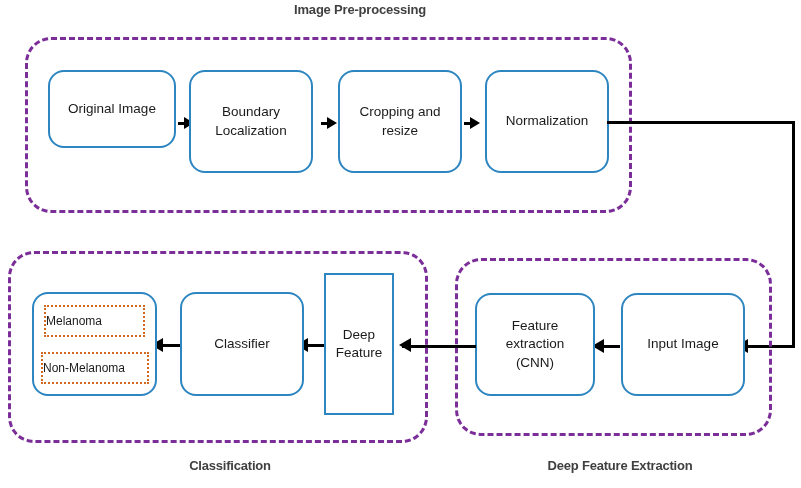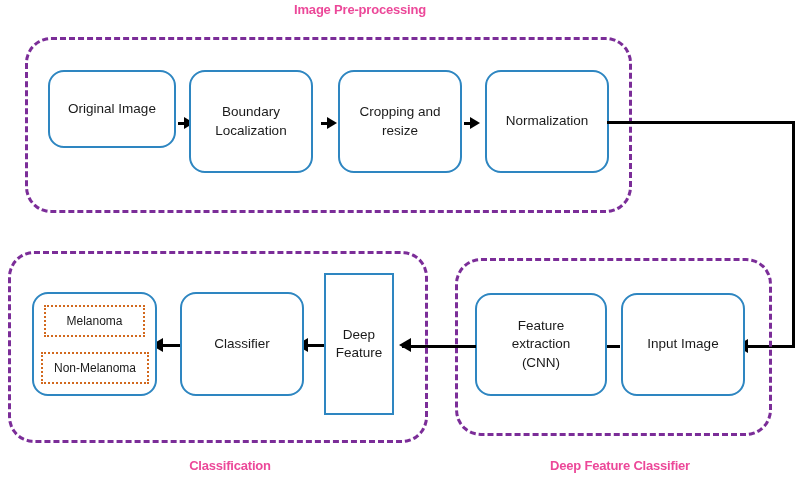--- a/index.html
+++ b/index.html
@@ -14,21 +14,21 @@
     position: relative;
     width: 801px;
     height: 488px;
     background: #ffffff;
     overflow: hidden;
   }
 
   
   .section-title {
     position: absolute;
-    color: #ec4899;
+    color: #404040;
     font-weight: bold;
     font-size: 13px;
     letter-spacing: -0.2px;
     white-space: nowrap;
     text-align: center;
   }
 
   
   .group {
     position: absolute;
@@ -60,21 +60,21 @@
   }
 
   
   .chip {
     position: absolute;
     box-sizing: border-box;
     border: 2px dotted #D2691E;
     background: #ffffff;
     display: flex;
     align-items: center;
-    justify-content: center;
+    justify-content: flex-start;
     font-size: 12px;
     color: #1a1a1a;
     white-space: nowrap;
   }
 
   
   .hline {
     position: absolute;
     background: #000000;
     height: 3px;
@@ -101,21 +101,21 @@
 </style>
 </head>
 <body>
 
 <div id="canvas">
 
   <div class="section-title" style="left:285px; top:2px; width:150px;">Image Pre-processing</div>
 
   <div class="section-title" style="left:150px; top:458px; width:160px;">Classification</div>
 
-  <div class="section-title" style="left:520px; top:458px; width:200px;">Deep Feature Classifier</div>
+  <div class="section-title" style="left:520px; top:458px; width:200px;">Deep Feature Extraction</div>
 
   <div class="group" style="left:25px; top:37px; width:607px; height:176px;"></div>
 
   <div class="node" style="left:48px; top:70px; width:128px; height:78px;">
     <span>Original Image</span>
   </div>
 
   <div class="hline" style="left:178px; top:122px; width:10px;"></div>
   <div class="arrow-right" style="left:184px; top:117px;"></div>
 
@@ -144,21 +144,21 @@
 
   <div class="group" style="left:455px; top:258px; width:317px; height:178px;"></div>
 
   <div class="node" style="left:621px; top:293px; width:124px; height:103px;">
     <span>Input Image</span>
   </div>
 
   <div class="hline" style="left:602px; top:345px; width:18px;"></div>
   <div class="arrow-left" style="left:592px; top:339px;"></div>
 
-  <div class="node" style="left:475px; top:293px; width:132px; height:103px;">
+  <div class="node" style="left:475px; top:293px; width:120px; height:103px;">
     <span style="max-width:98px;">Feature extraction (CNN)</span>
   </div>
 
   <div class="hline" style="left:402px; top:345px; width:74px;"></div>
   <div class="arrow-left" style="left:399px; top:338px;"></div>
 
   <div class="group" style="left:8px; top:251px; width:420px; height:192px;"></div>
 
   <div class="node sharp" style="left:324px; top:273px; width:70px; height:142px;">
     <span style="max-width:70px;">Deep Feature</span>

